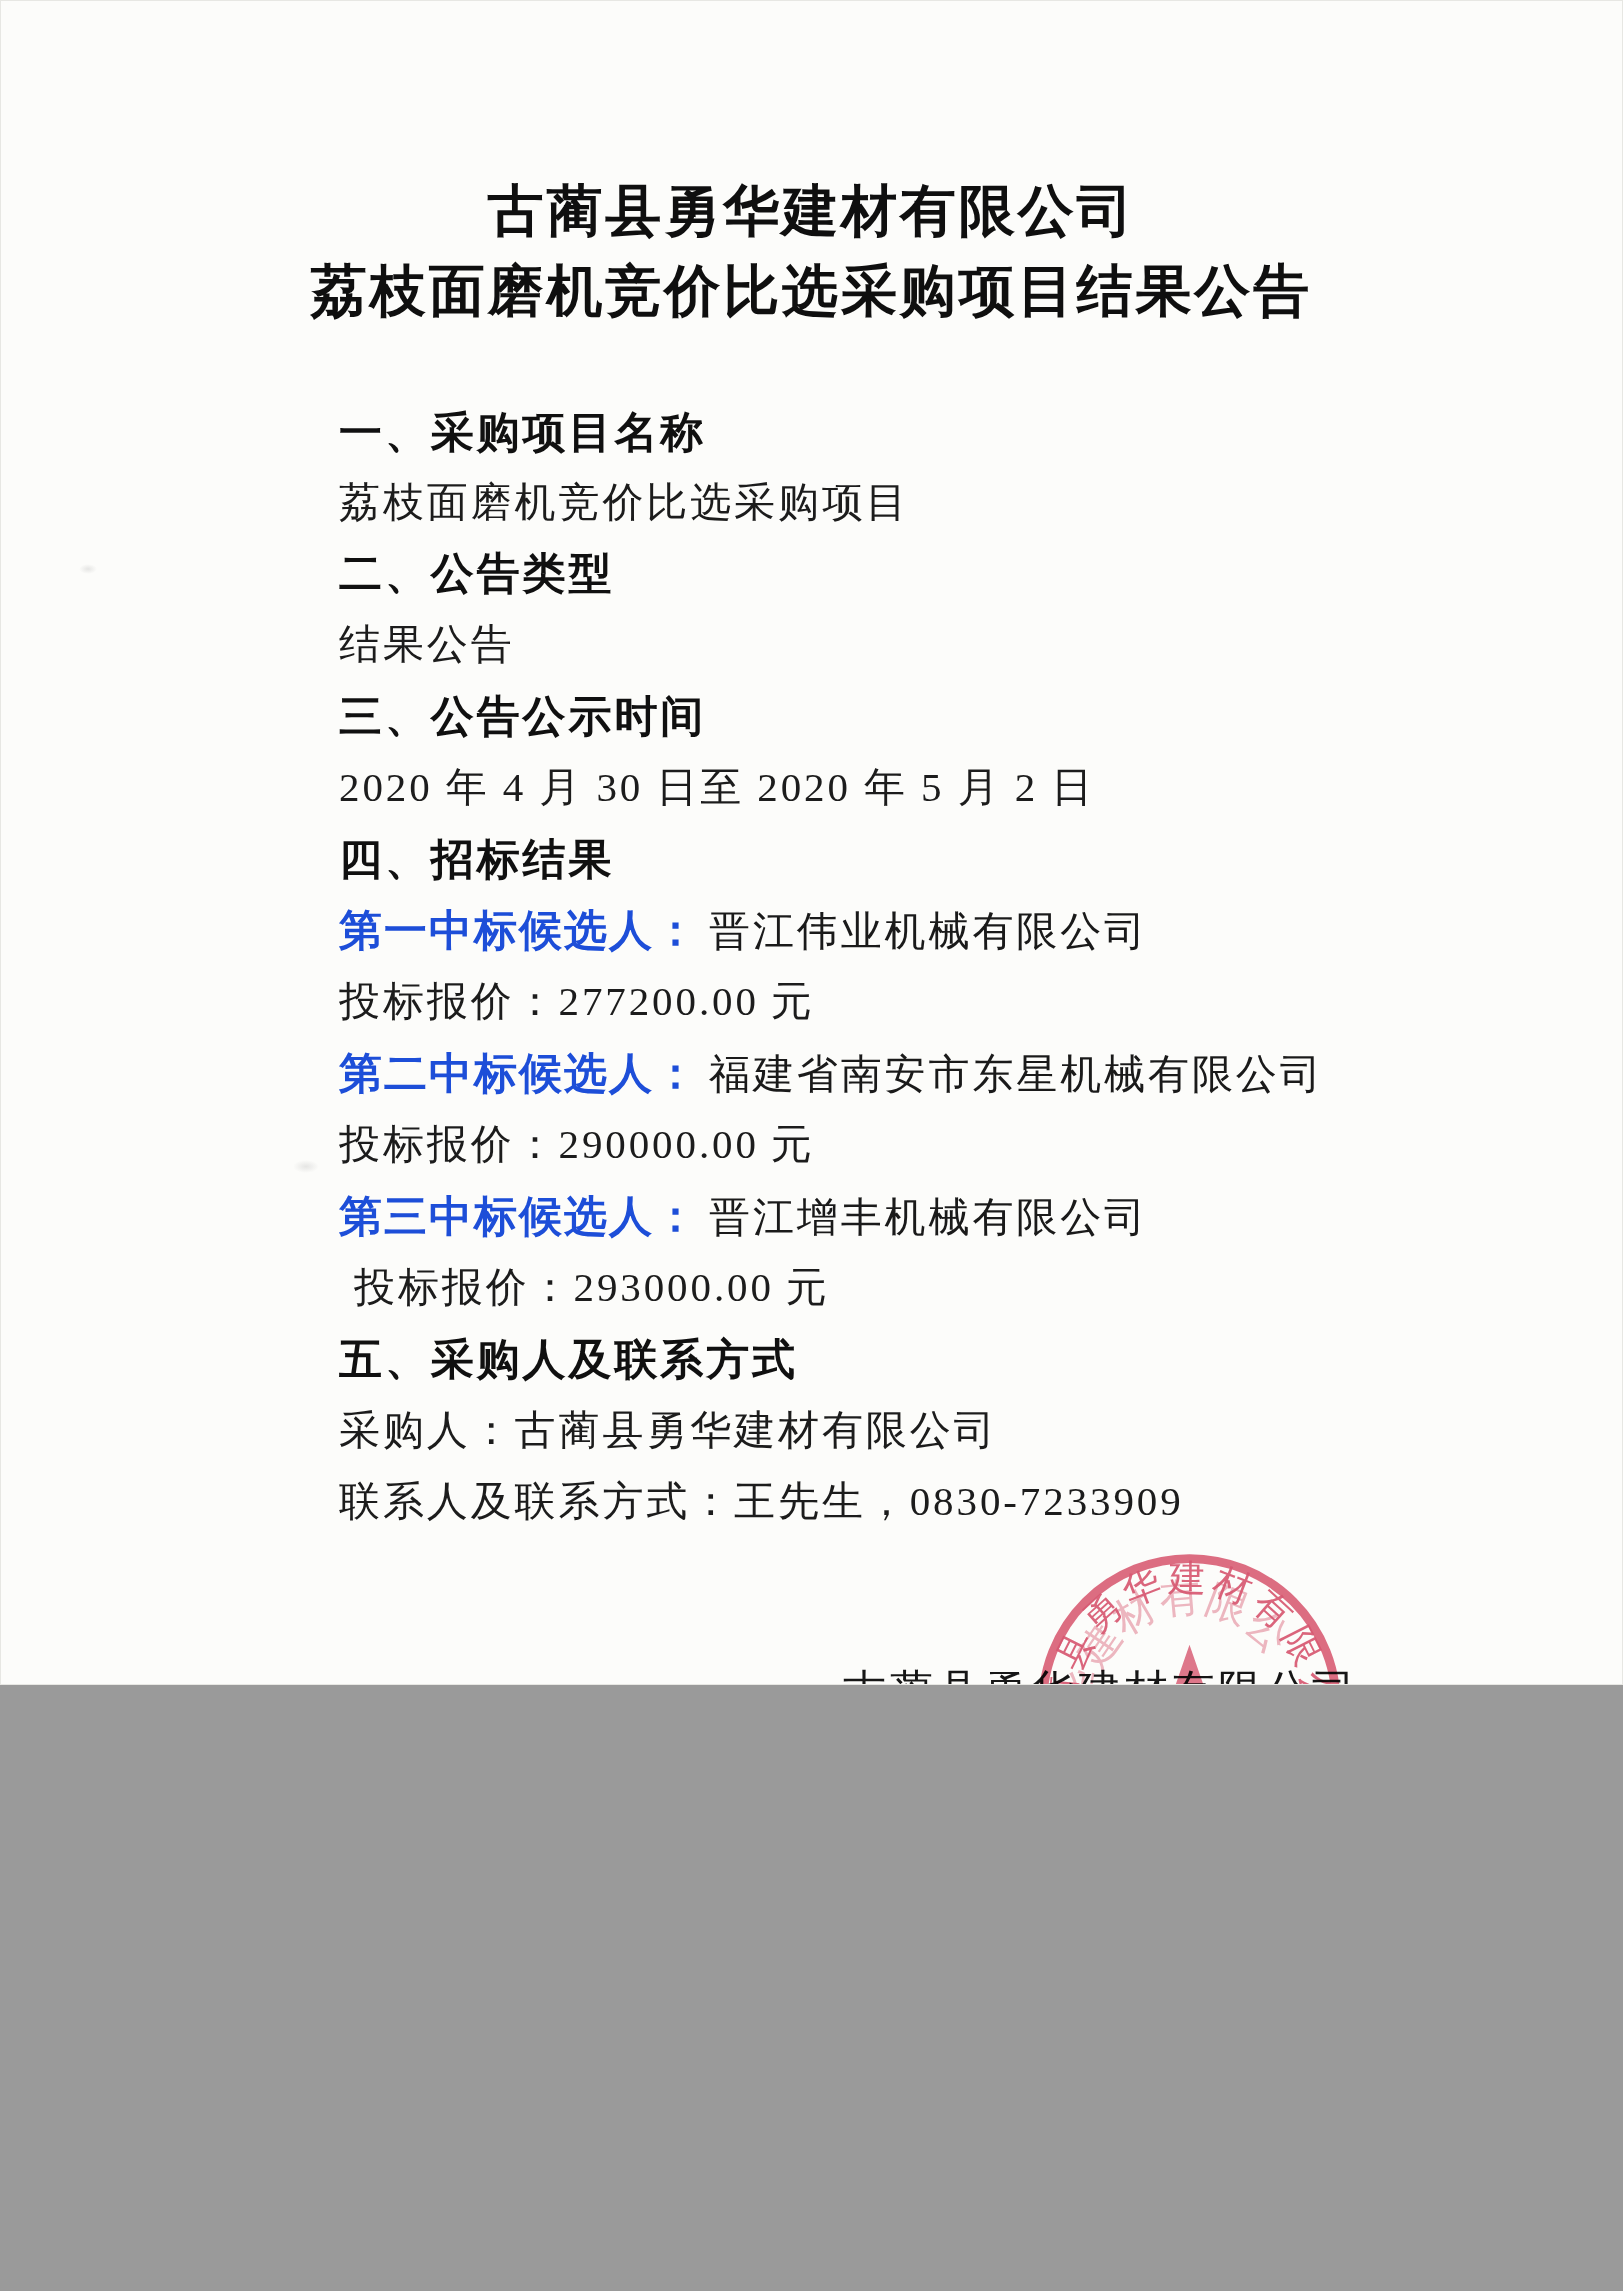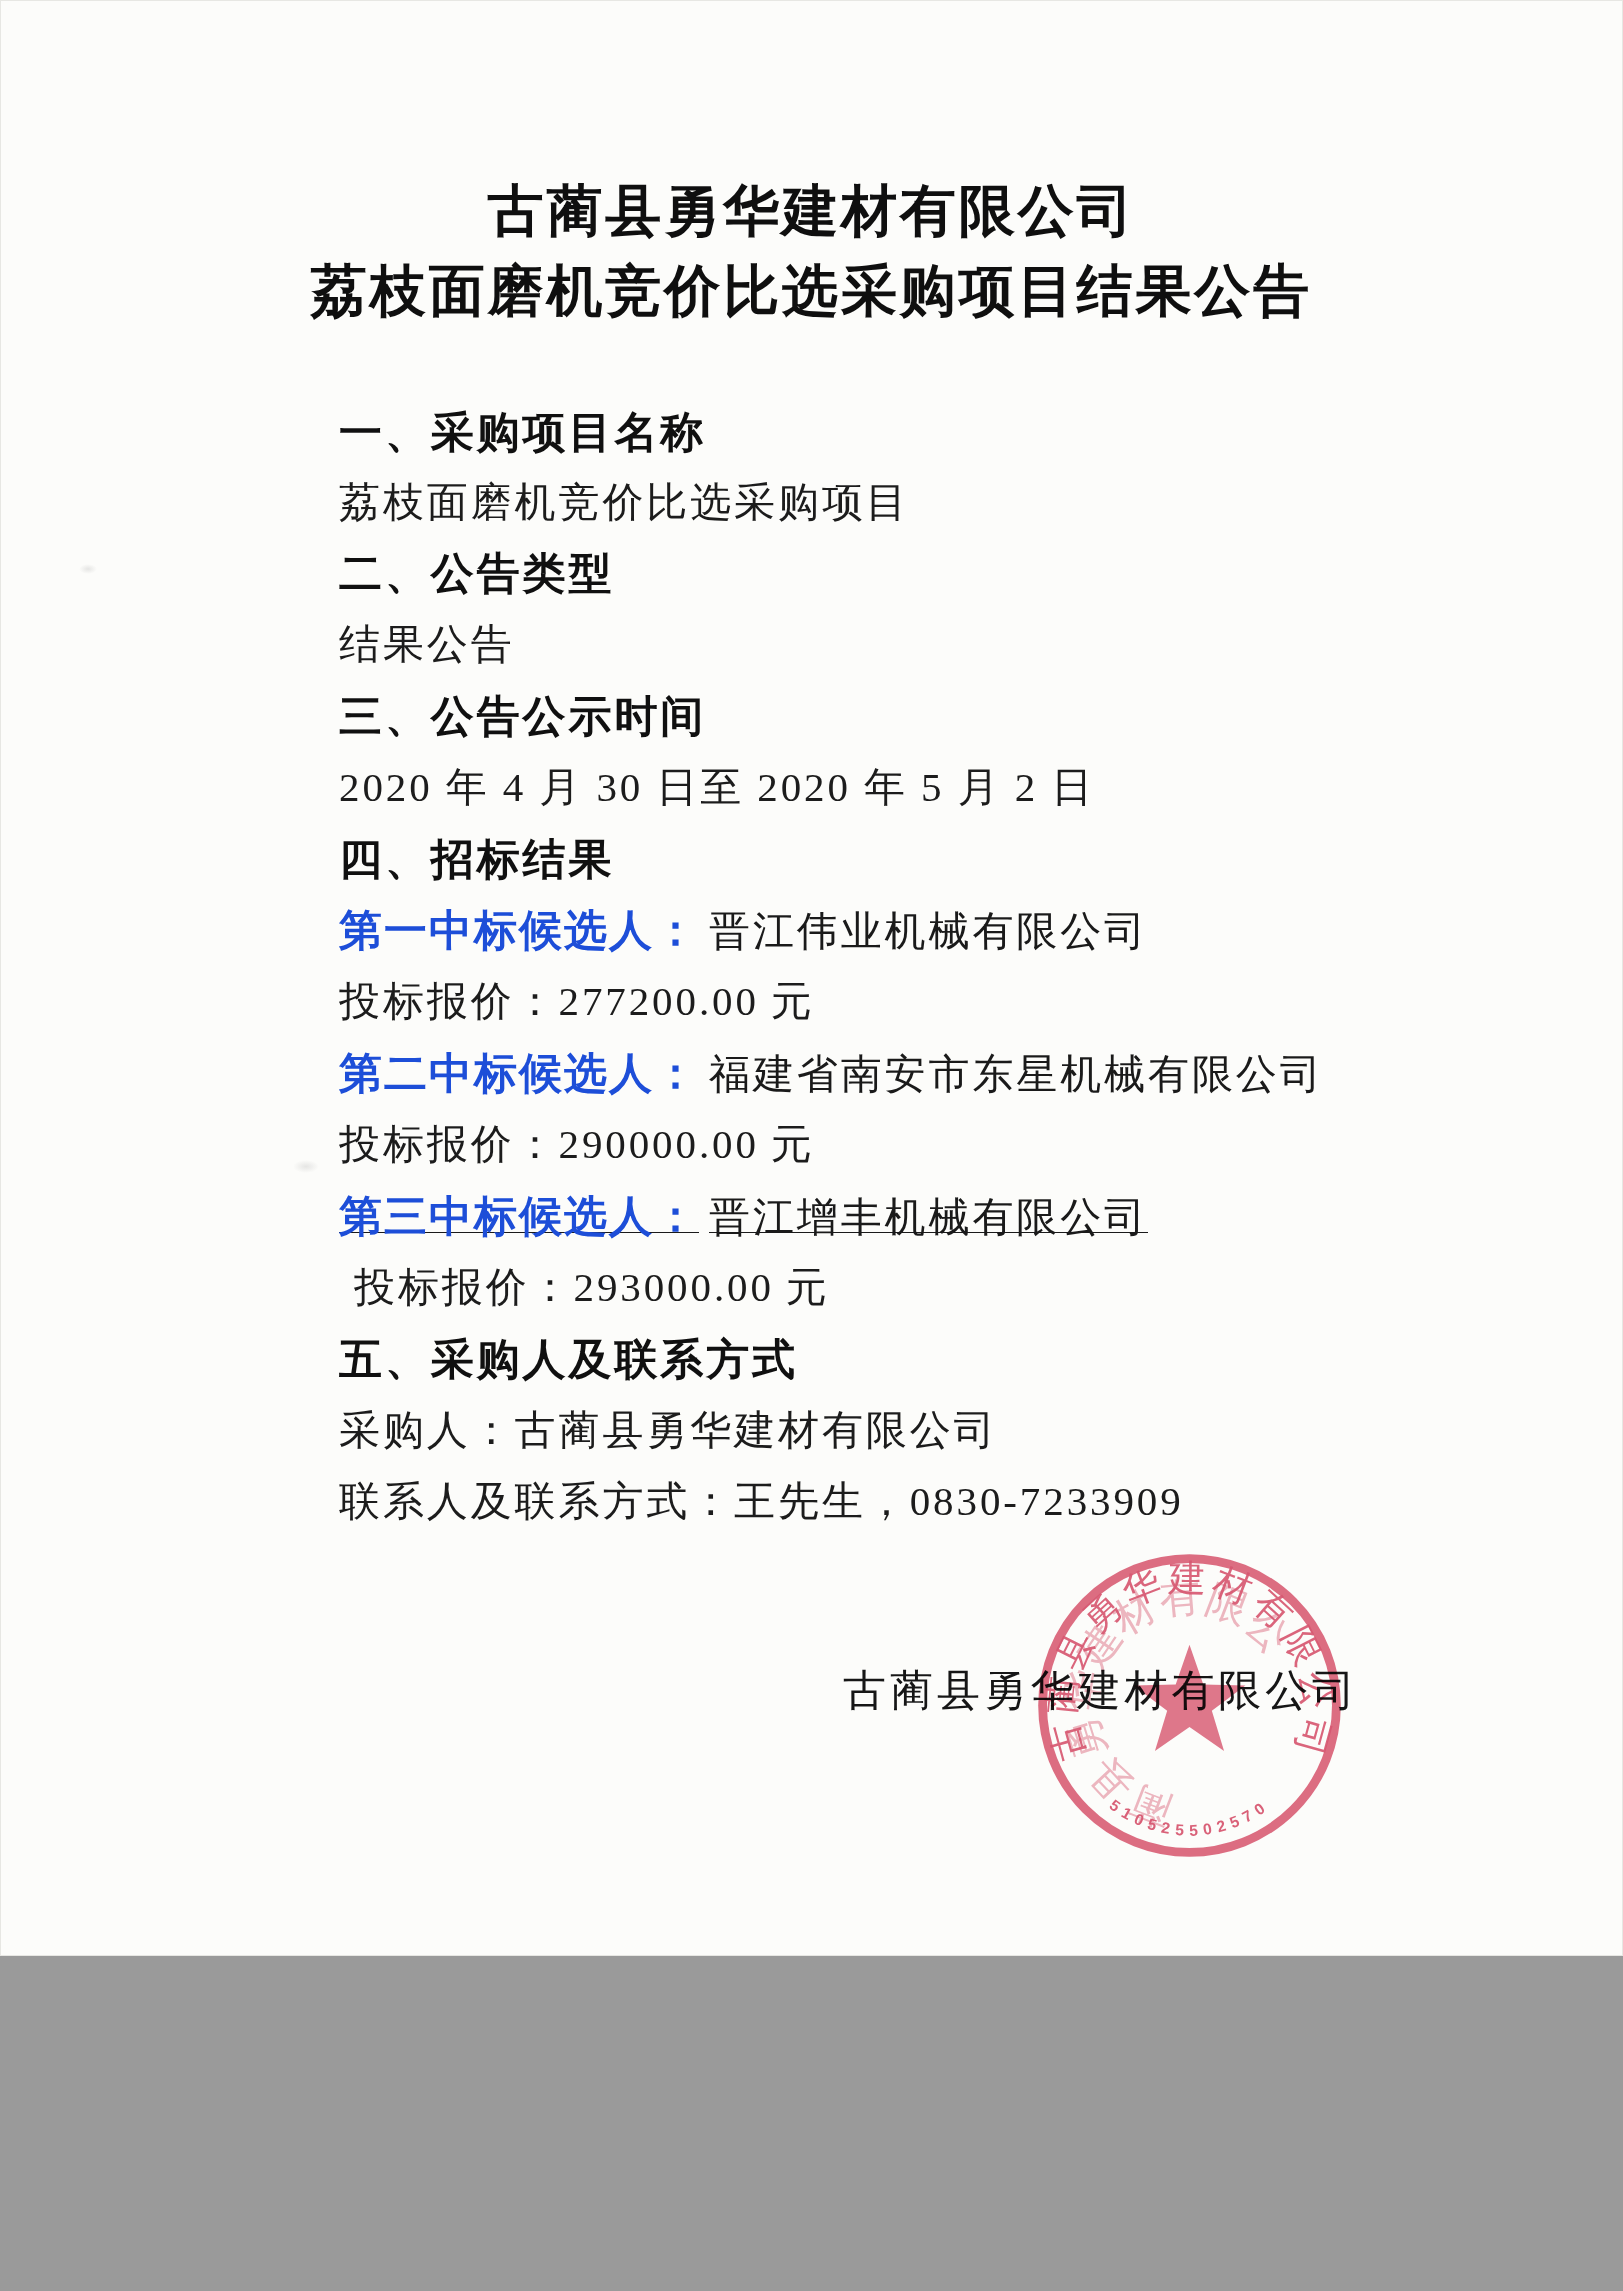--- a/index.html
+++ b/index.html
@@ -1,18 +1,18 @@
 <!DOCTYPE html>
 <html><head>
 <meta charset="utf-8">
 <style>
   html,body{margin:0;padding:0;background:#9a9a9a;}
   .page{
     position:relative;
-    width:1623px;height:1956px;
+    width:1623px;height:1685px;
     margin:0 auto;
     background:#fcfcfa;
     border:1px solid #e7e7e3;
     box-sizing:border-box;
     overflow:hidden;
     font-family:"Liberation Serif", serif;
     color:#1a1a1a;
   }
   .line{position:absolute;white-space:nowrap;line-height:1;}
   .title{
@@ -69,21 +69,21 @@
     <span>投标报价：</span><span>277200.00</span><span class="unit">元</span>
   </div>
 
   <div class="line" style="left:338px;top:1051px;">
     <span class="bid-label">第二中标候选人：</span><span class="bid-name">福建省南安市东星机械有限公司</span>
   </div>
   <div class="line body-text" style="left:338px;top:1123px;">
     <span>投标报价：</span><span>290000.00</span><span class="unit">元</span>
   </div>
 
-  <div class="line" style="left:338px;top:1194px;text-decoration:underline;">
+  <div class="line" style="left:338px;top:1194px;">
     <span class="bid-label">第三中标候选人：</span><span class="bid-name">晋江增丰机械有限公司</span>
   </div>
   <div class="line body-text" style="left:353px;top:1266px;">
     <span>投标报价：</span><span>293000.00</span><span class="unit">元</span>
   </div>
 
   <div class="line body-text" style="left:338px;top:1409px;">采购人：古蔺县勇华建材有限公司</div>
   <div class="line heading" style="left:338px;top:1337px;">五、采购人及联系方式</div>
   <div class="line body-text" style="left:338px;top:1480px;">联系人及联系方式：王先生，0830-7233909</div>
 

